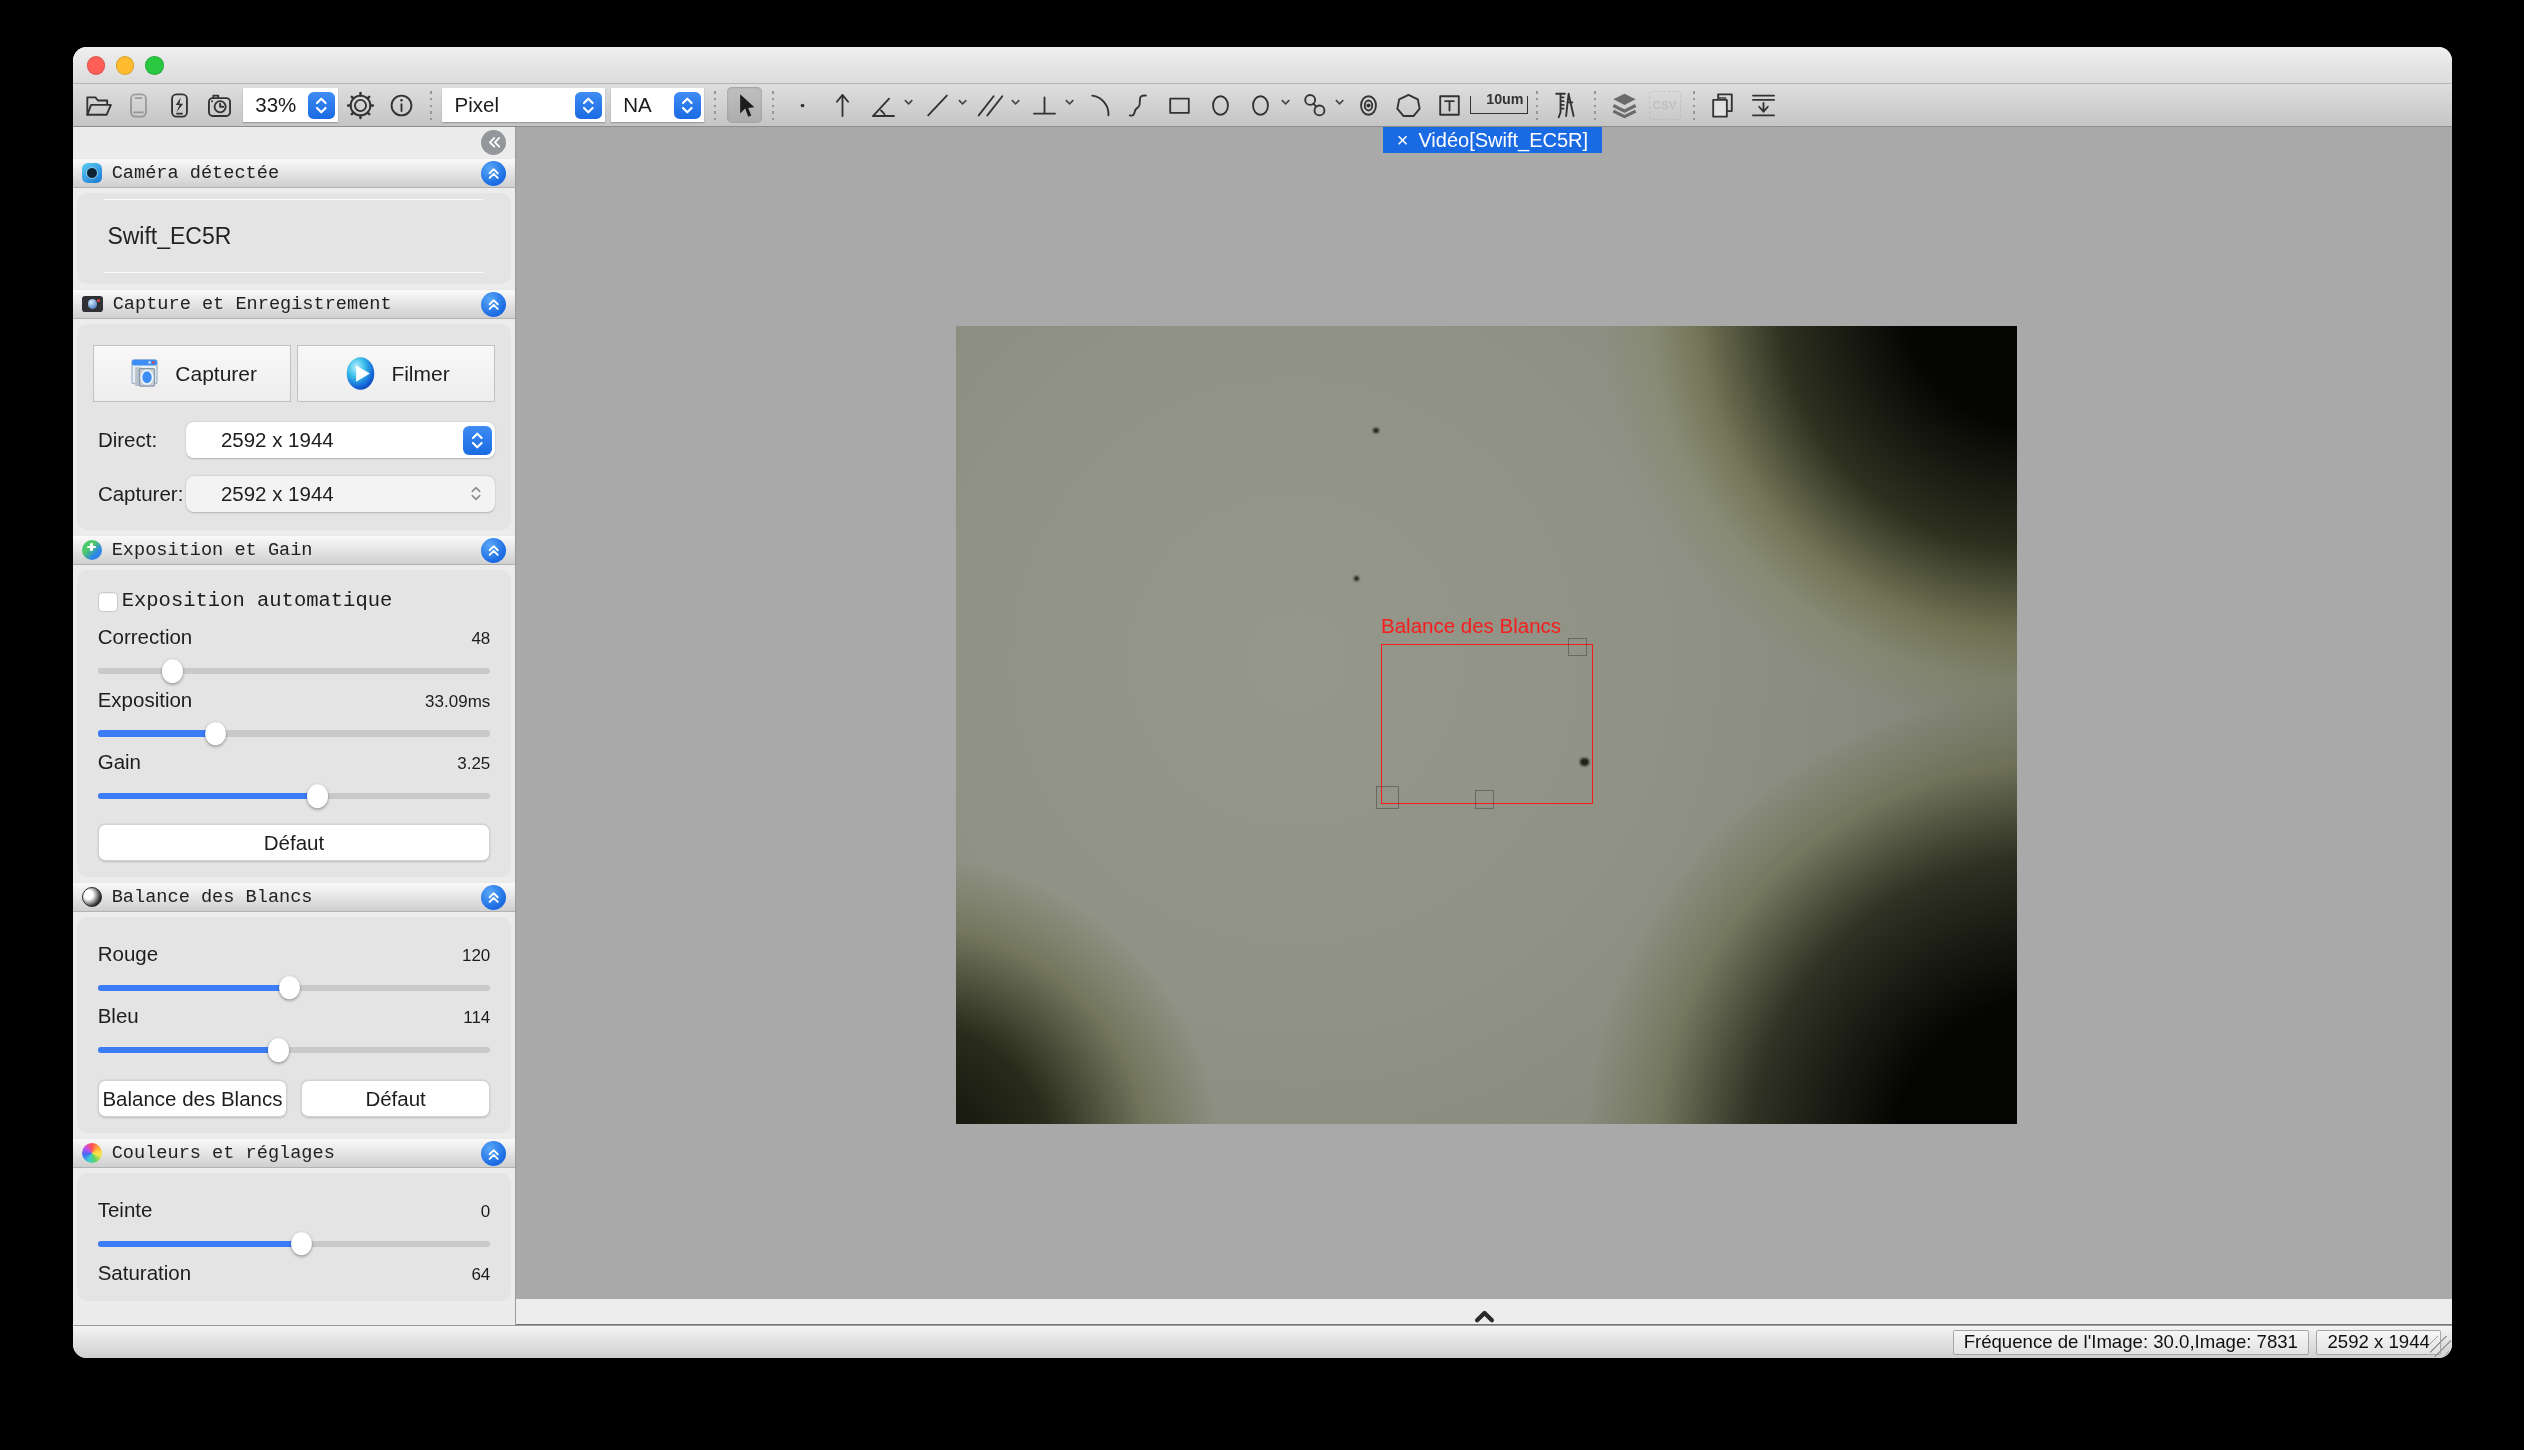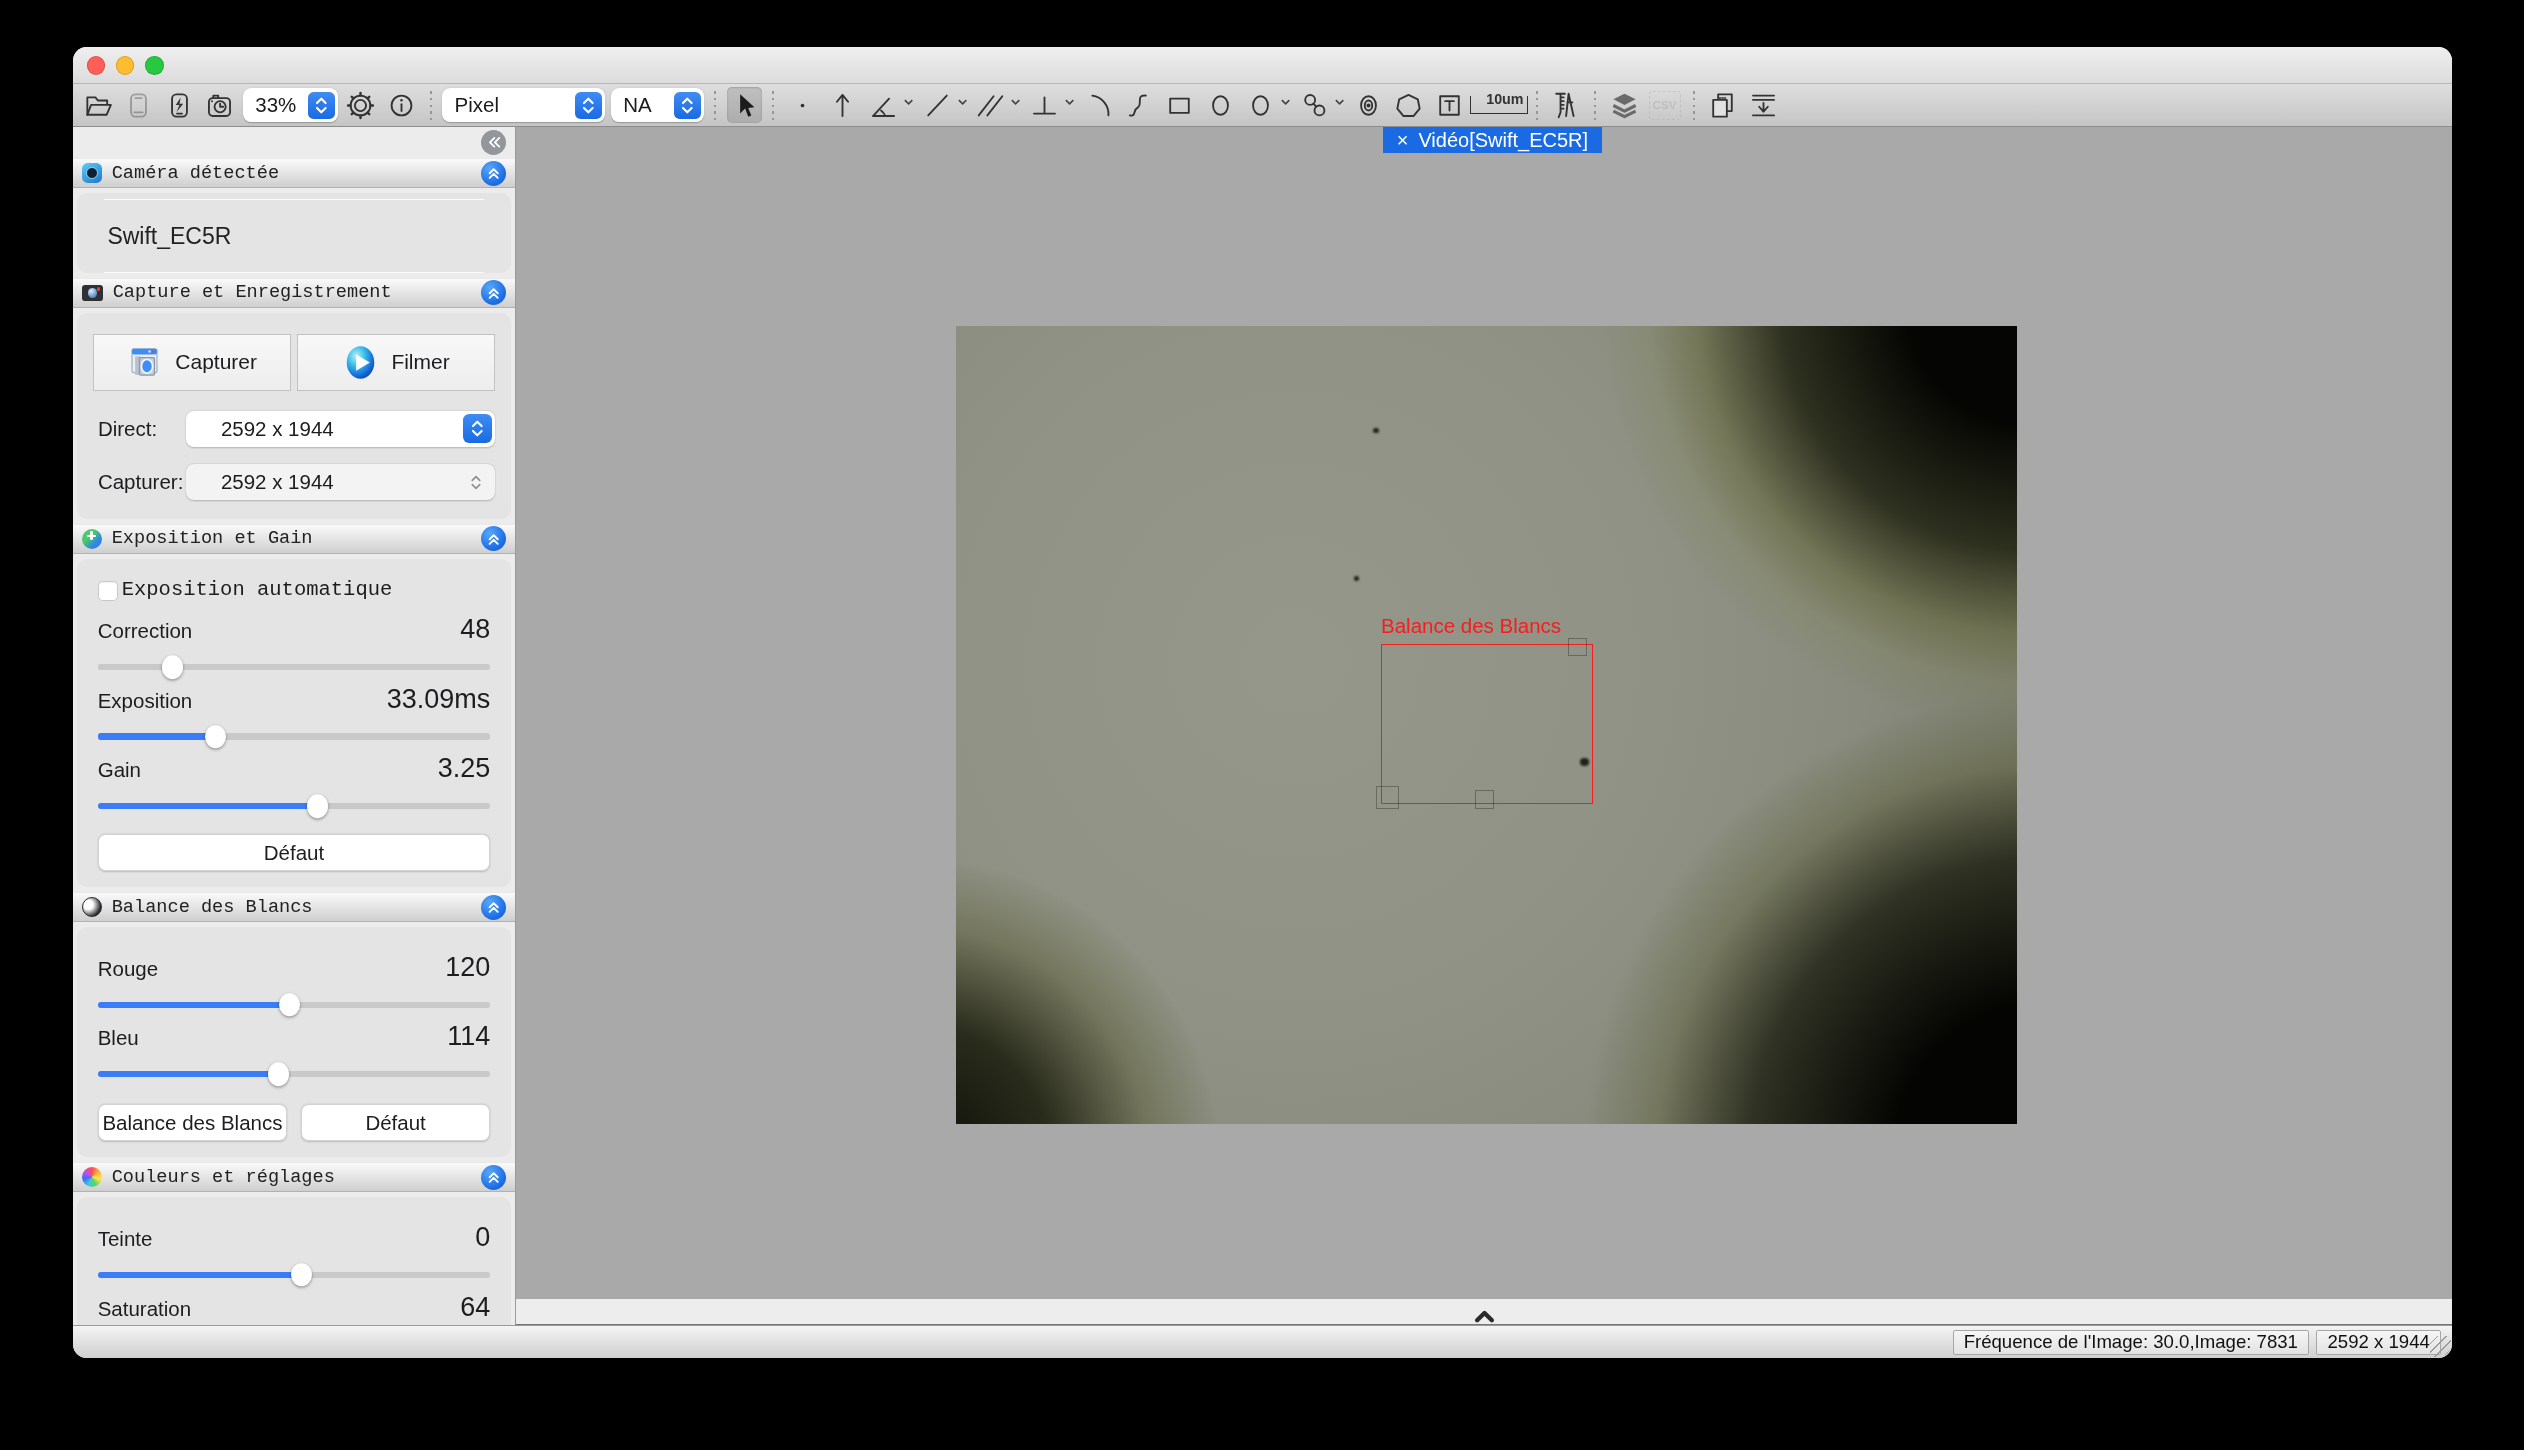--- a/index.html
+++ b/index.html
@@ -19,21 +19,21 @@
   
   .toolbar { height:43px; flex:0 0 43px; background:linear-gradient(#dedede,#c5c5c5);
              border-bottom:0.6px solid #8d8d8d; display:flex; align-items:center; padding:0 7.5px; gap:5.6px; }
   .tbtn { width:35px; height:36px; display:flex; align-items:center; justify-content:center; border-radius:5px; flex:0 0 auto; }
   .tbtn.sel { background:rgba(0,0,0,.13); box-shadow:inset 0 0.6px 1.9px rgba(0,0,0,.25); }
   .tbtn.dis { opacity:.35; }
   .tchev { display:flex; align-items:flex-end; padding-bottom:6.2px; margin-left:-3.7px; flex:0 0 auto; }
   .ti { stroke:#333; stroke-width:3; fill:none; stroke-linecap:round; stroke-linejoin:round; }
   .tsep { width:1.9px; height:29px; flex:0 0 1.9px; margin:0 5px;
           background-image:repeating-linear-gradient(#969696 0 2.5px, transparent 2.5px 6.8px); }
-  .tselect { height:34px; background:#fff; border-radius:8px; box-shadow:0 0.6px 1.2px rgba(0,0,0,.25);
+  .tselect { height:34px; background:#fff; border-radius:0; box-shadow:0 0.6px 1.2px rgba(0,0,0,.25);
              display:flex; align-items:center; justify-content:space-between; padding:0 3.1px 0 12.4px; flex:0 0 auto; }
   .tselect .txt { font-size:20.5px; color:#1a1a1a; }
   .stepper { width:27px; height:27px; border-radius:5.6px; background:linear-gradient(var(--accent2,#3f8cf3),var(--accent,#1a6ae3));
              display:flex; align-items:center; justify-content:center; flex:0 0 27px; margin-left:8.7px; }
   .scalebar { font-size:14.3px; font-weight:bold; color:#333; border:1.9px solid #333; border-top:none; padding:0 3.7px 1.2px 3.7px; line-height:16px; }
   .scalebar i { font-style:normal; position:relative; top:-5px;margin-left:12px; }
   .csvbox { width:32px; height:29px; border:1.9px dashed #a5a5a5; border-radius:3.7px; color:#9d9d9d;
             font-size:11.8px; font-weight:bold; display:flex; align-items:center; justify-content:center; }
 
   
@@ -81,21 +81,21 @@
   .dstep { width:29px; height:29px; border-radius:6.2px; background:linear-gradient(var(--accent2,#3f8cf3),var(--accent,#1a6ae3));
            display:flex; align-items:center; justify-content:center; }
 
   .sbody { padding:11.2px 21px 16px 21px; }
   .cbrow { display:flex; align-items:flex-end; gap:4px; margin:7.5px 0 3.7px 0;font-family:Liberation Mono, monospace; }
   .cb { width:20px; height:20px; background:#fff; border:0.6px solid #c9c9c9; border-radius:4.3px; box-shadow:inset 0 0.6px 1.2px rgba(0,0,0,.1); }
   .cbrow .cl { font-size:20.5px; }
   .srow { margin-top:13.7px; }
   .sline { display:flex; justify-content:space-between; align-items:baseline; }
   .sline .nm { font-size:20.5px; }
-  .sline .vl { font-size:27px; }
+  .sline .vl { font-size:17px; }
   .strack { position:relative; height:6.2px; border-radius:3.1px; background:#c9c9c9; margin:18.6px 0 8.7px 0; }
   .sfill { position:absolute; left:0; top:0; bottom:0; border-radius:3.1px; background:var(--slider,#3b7df6); }
   .gray .sfill { background:#c9c9c9; }
   .sthumb { position:absolute; top:50%; width:21px; height:23.6px; transform:translateY(-50%); background:#fff;
             border-radius:50%; box-shadow:0 1.2px 3.1px rgba(0,0,0,.4); }
   .wbtn { height:37px; background:#fff; border:0.6px solid #d2d2d2; border-radius:7.5px; box-shadow:0 0.6px 1.9px rgba(0,0,0,.18);
           display:flex; align-items:center; justify-content:center; font-size:20.5px; }
   .wbtn.full { margin-top:25px; }
   .btnpair { display:flex; gap:13.7px; margin-top:27px; }
   .btnpair .wbtn { flex:1 1 50%; }

